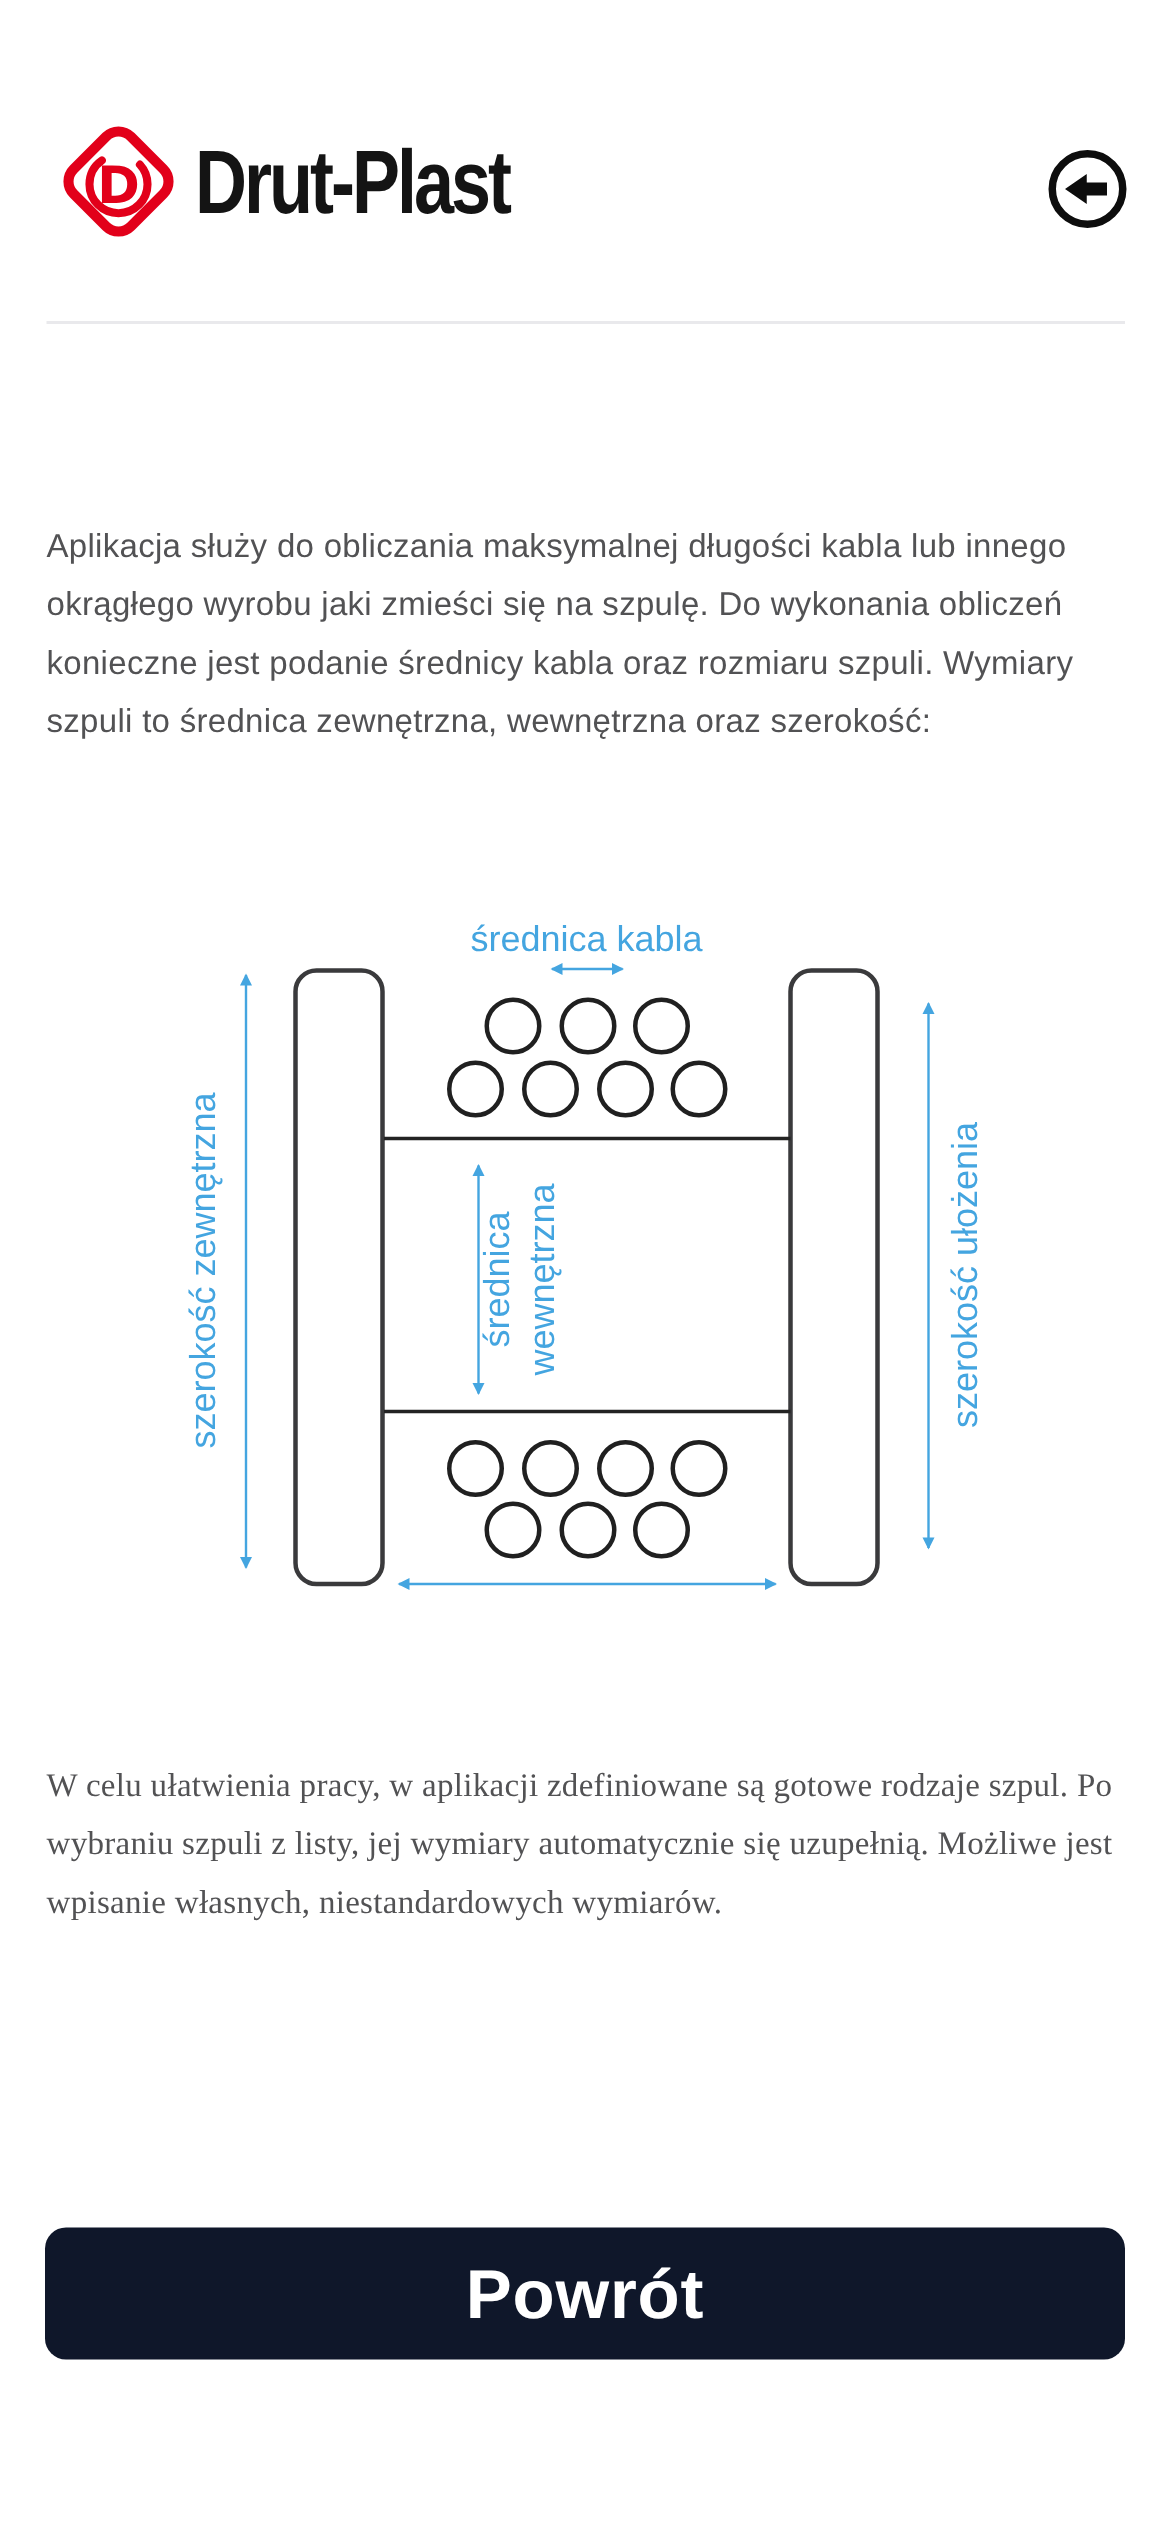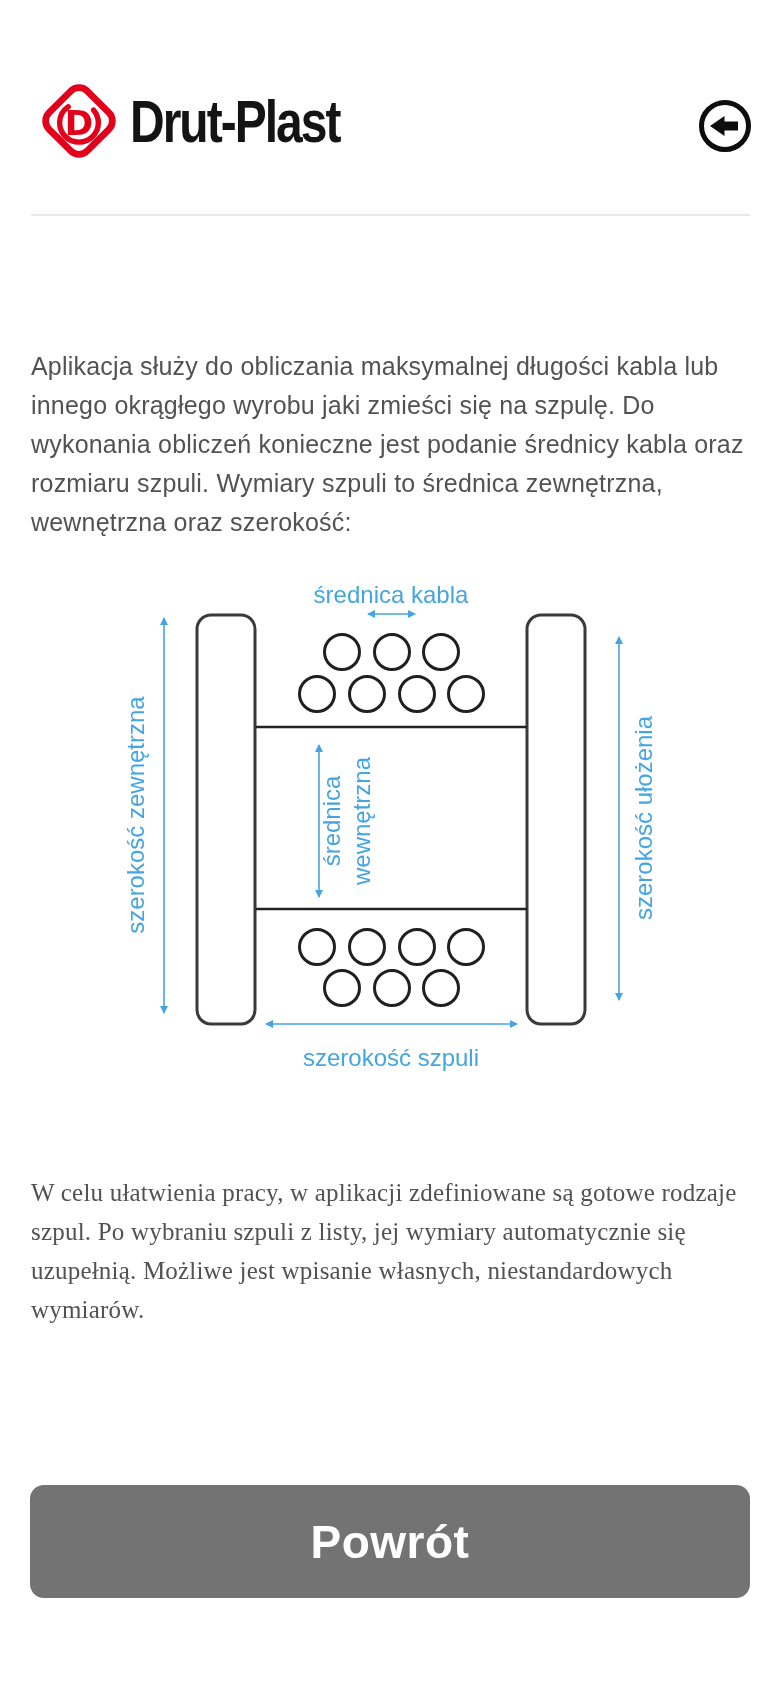--- a/index.html
+++ b/index.html
@@ -13,42 +13,42 @@
   .logo-icon{width:90px;height:90px;display:block;}
   .brand{
     font-size:60px;font-weight:700;color:#141414;letter-spacing:-2.5px;
     transform:scaleX(0.80);transform-origin:left center;margin-left:6px;white-space:nowrap;
   }
   .back-btn{position:absolute;left:697px;top:98px;width:56px;height:56px;cursor:pointer;background:none;border:none;padding:0;}
   .divider{position:absolute;left:31px;top:214px;width:719px;height:2px;background:#e9e9ec;}
   
   .para{
     position:absolute;left:31px;width:722px;
-    font-size:25px;line-height:39px;color:#525254;letter-spacing:.2px;
+    font-size:22px;line-height:39px;color:#525254;letter-spacing:.2px;
   }
   .para-intro{top:322px;}
   .para-outro{top:1148px;font-family:Liberation Serif, serif;}
   
-  .diagram{position:absolute;left:0;top:572px;width:780px;height:500px;}
+  .diagram{position:absolute;left:0;top:604px;width:780px;height:500px;}
   .diagram svg{position:absolute;left:0;top:0;}
   .dim-label{
     position:absolute;color:#44a5e0;font-size:24px;line-height:30px;white-space:nowrap;
     transform:translate(-50%,-50%);text-align:center;
   }
   .dim-label.rot{transform:translate(-50%,-50%) rotate(-90deg);}
   .dim-label.two-line{white-space:normal;width:170px;line-height:30px;}
   .lbl-cable{left:391px;top:598px;}
   .lbl-outer{left:136px;top:243px;}
   .lbl-inner{left:347px;top:249px;}
   .lbl-laying{left:644px;top:246px;}
   .lbl-spool{left:391px;top:486px;}
   
   .primary-btn{
-    position:absolute;left:30px;top:1485px;width:720px;height:113px;
-    background:#737373;border:none;border-radius:14px;cursor:pointer;
+    position:absolute;left:30px;top:1485px;width:720px;height:88px;
+    background:#0f172a;border:none;border-radius:14px;cursor:pointer;
     color:#ffffff;font-family:"Liberation Sans",sans-serif;font-size:46px;font-weight:700;letter-spacing:.5px;
     display:flex;align-items:center;justify-content:center;
   }
 </style>
 </head>
 <body>
 
 <div class="header">
   <div class="logo-wrap">
     <svg class="logo-icon" viewBox="0 0 100 100">
@@ -115,18 +115,17 @@
     </g>
   </svg>
 
   <div class="dim-label lbl-cable" style="top:23px;">średnica kabla</div>
   <div class="dim-label rot lbl-outer">szerokość zewnętrzna</div>
   <div class="dim-label rot two-line lbl-inner">
     <span>średnica</span><br>
     <span>wewnętrzna</span>
   </div>
   <div class="dim-label rot lbl-laying">szerokość ułożenia</div>
-  <div class="dim-label lbl-spool">szerokość szpuli</div>
 </div>
 
 <p class="para para-outro">W celu ułatwienia pracy, w aplikacji zdefiniowane są gotowe rodzaje szpul. Po wybraniu szpuli z listy, jej wymiary automatycznie się uzupełnią. Możliwe jest wpisanie własnych, niestandardowych wymiarów.</p>
 
 <button class="primary-btn">Powrót</button>
 
 </body></html>

